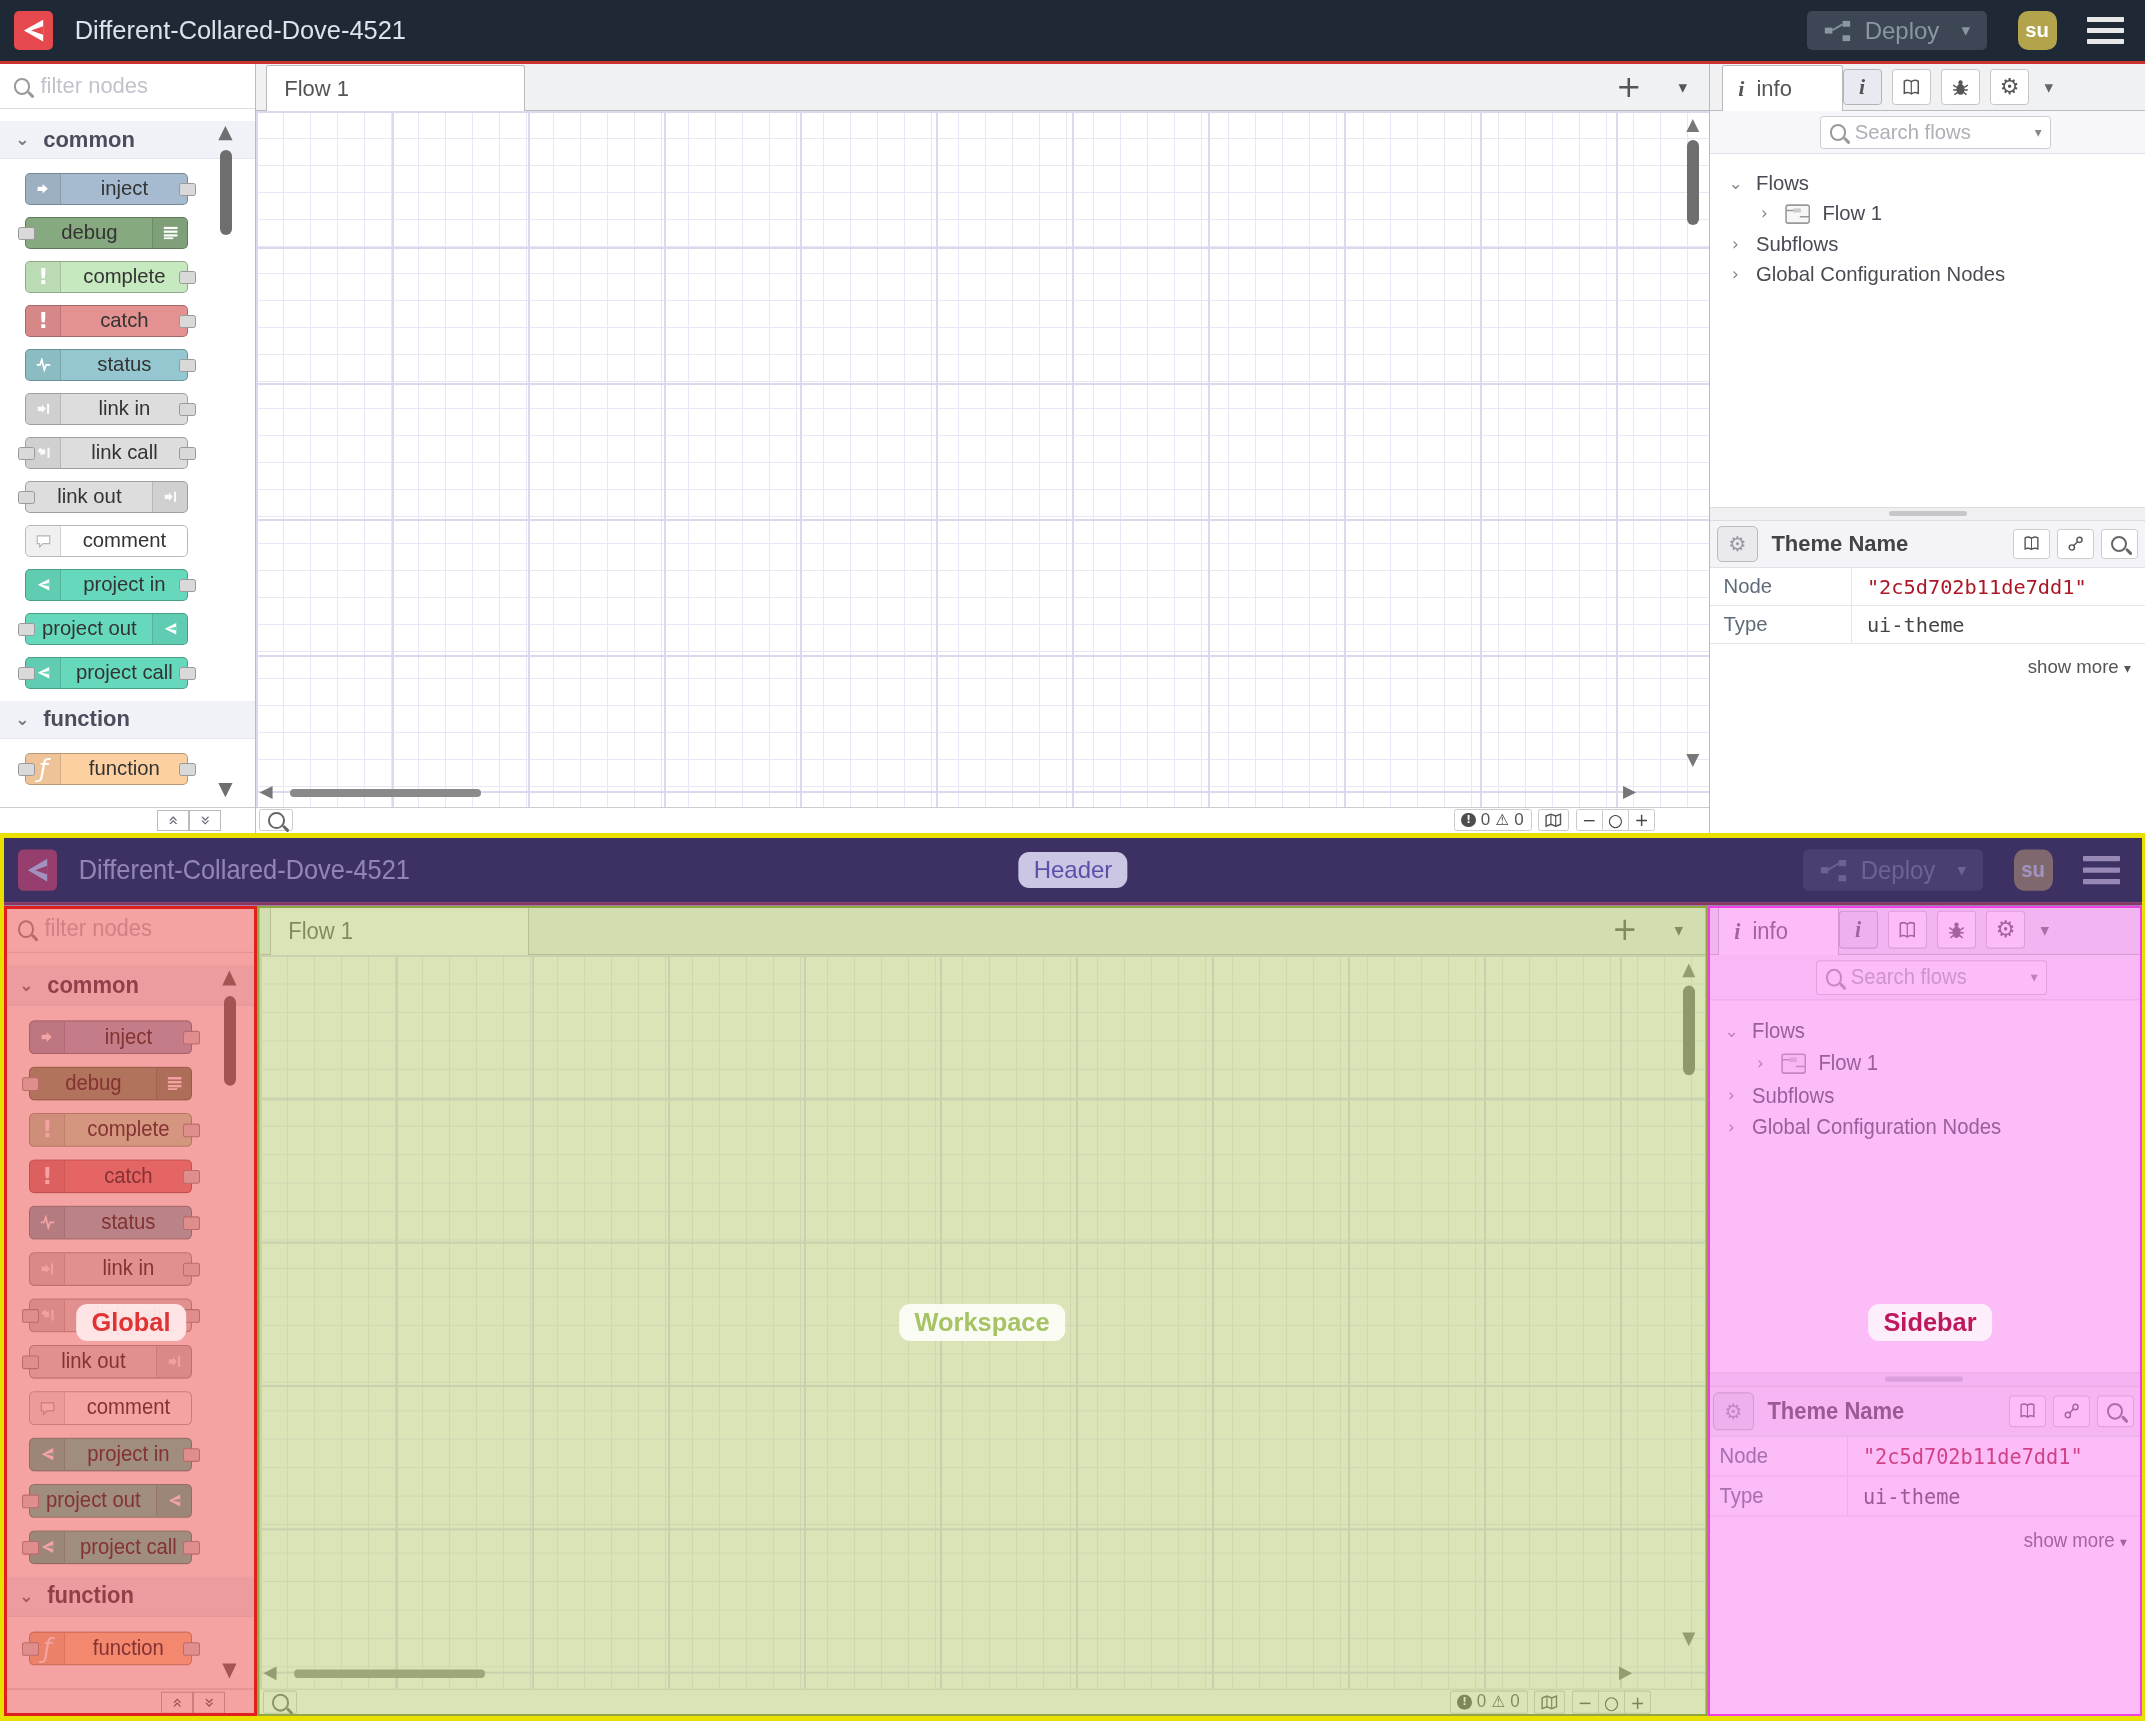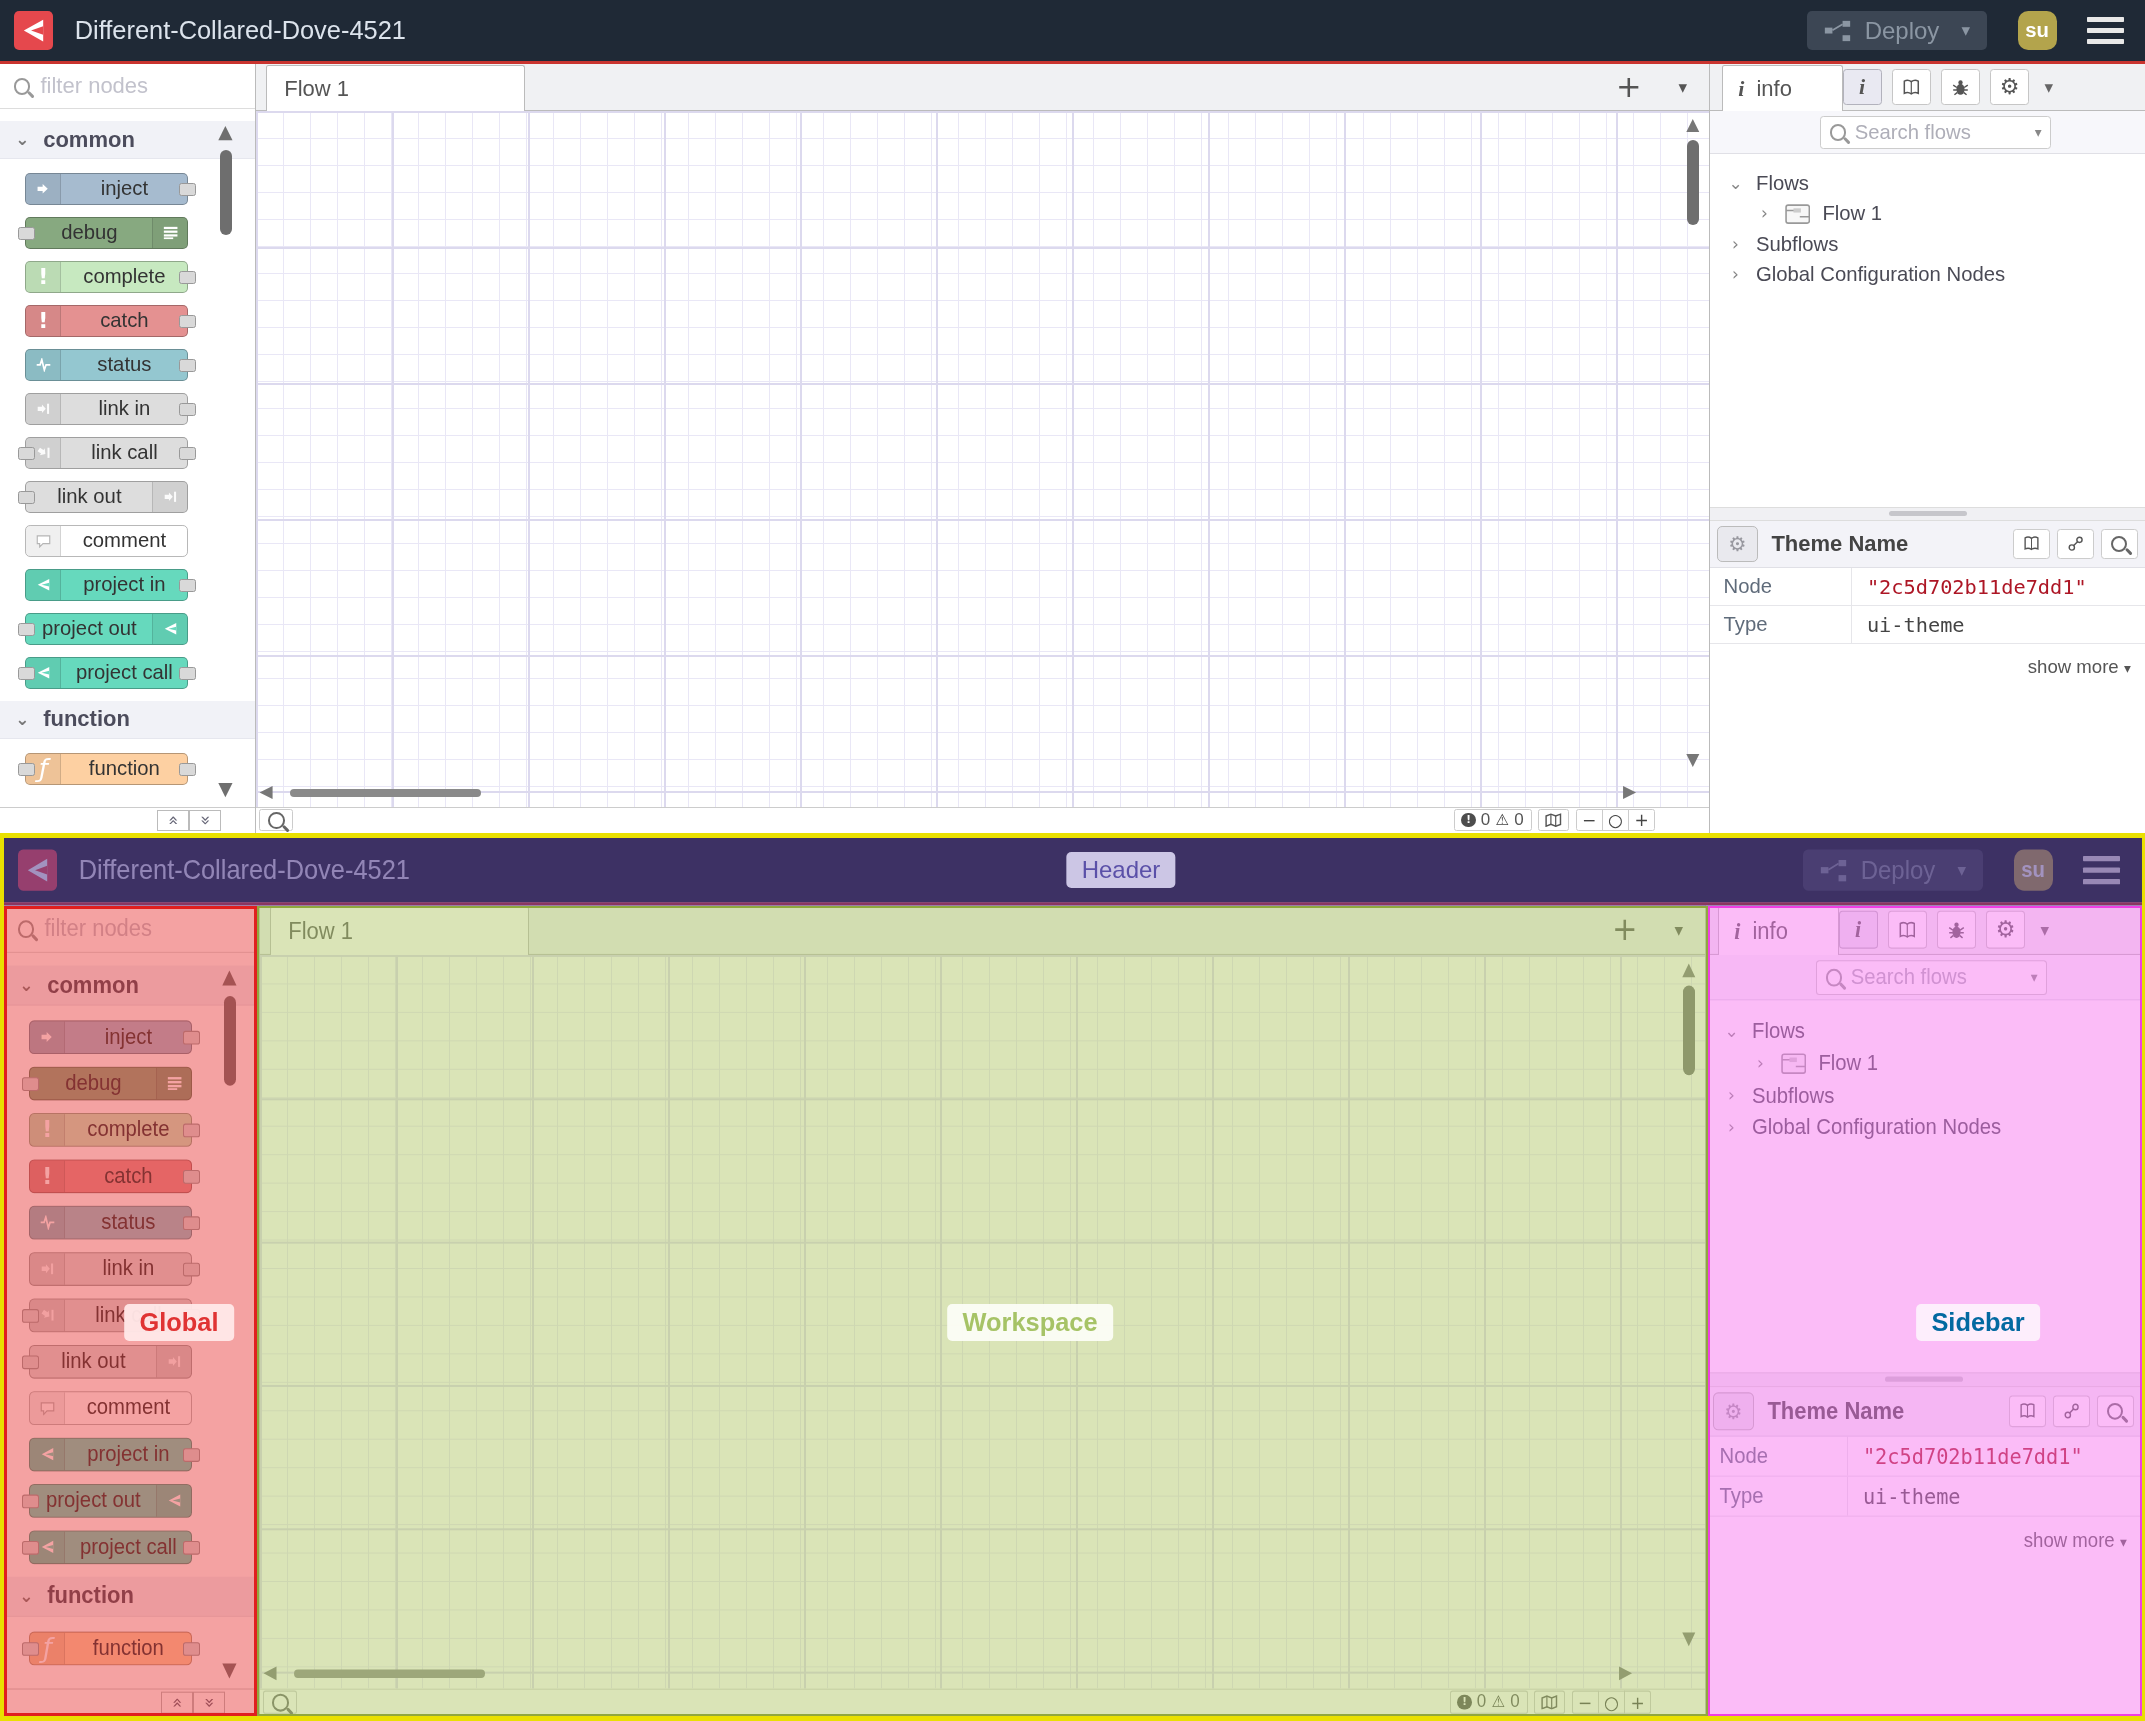--- a/index.html
+++ b/index.html
@@ -159,26 +159,26 @@
   #bottom-section{position:relative;height:888px;box-sizing:border-box;background:#fff;
                   border:5.1px solid #e9e000;border-left-width:4.2px;border-right-width:4.2px;overflow:hidden;}
   #bottom-app{height:878px;overflow:hidden;}
   .scale-inner{height:833px;width:2138px;transform:scaleY(1.0539);transform-origin:0 0;}
 
   .ov{position:absolute;z-index:10;box-sizing:border-box;pointer-events:none;}
   .ov-header{left:0;right:0;top:0;height:68px;background:rgba(85,57,138,0.55);}
   .ov-palette{left:0;top:68px;width:253px;bottom:0;background:rgba(231,48,48,0.45);border:3.4px solid #e01f1f;}
   .ov-workspace{left:253px;top:68px;width:1451px;bottom:0;background:rgba(178,198,105,0.48);border:2.5px solid #90a73e;}
   .ov-sidebar{left:1704px;top:68px;right:0;bottom:0;background:rgba(246,116,238,0.48);border:2.5px solid #f03fe3;}
-  .lbl{position:absolute;z-index:12;padding:4.2px 15.3px;border-radius:5px;white-space:nowrap;
-       font-weight:bold;font-size:25.4px;transform:translateX(-50%);margin-left:48px;}
+  .lbl{position:absolute;z-index:12;padding:4.2px 15.3px;border-radius:11px;white-space:nowrap;
+       font-weight:bold;font-size:25.4px;transform:translateX(-50%);}
   .lbl-header{top:13.6px;left:50%;background:rgba(216,211,240,.92);color:#5a50a8;font-weight:normal;font-size:24px;}
   .lbl-palette{top:466px;left:127px;background:rgba(255,233,233,.95);color:#e03333;}
   .lbl-workspace{top:466px;left:978px;background:rgba(252,253,245,.95);color:#a6c366;}
-  .lbl-sidebar{top:466px;left:1926px;background:rgba(253,240,252,.95);color:#0369a1;}
+  .lbl-sidebar{top:466px;left:1926px;background:rgba(253,240,252,.95);color:#be185d;}
 
   svg{display:block;}
 </style>
 </head>
 <body>
 
 <div id="top-app" class="app-mount">
 <div class="app">
 
   <header class="nr-header">

